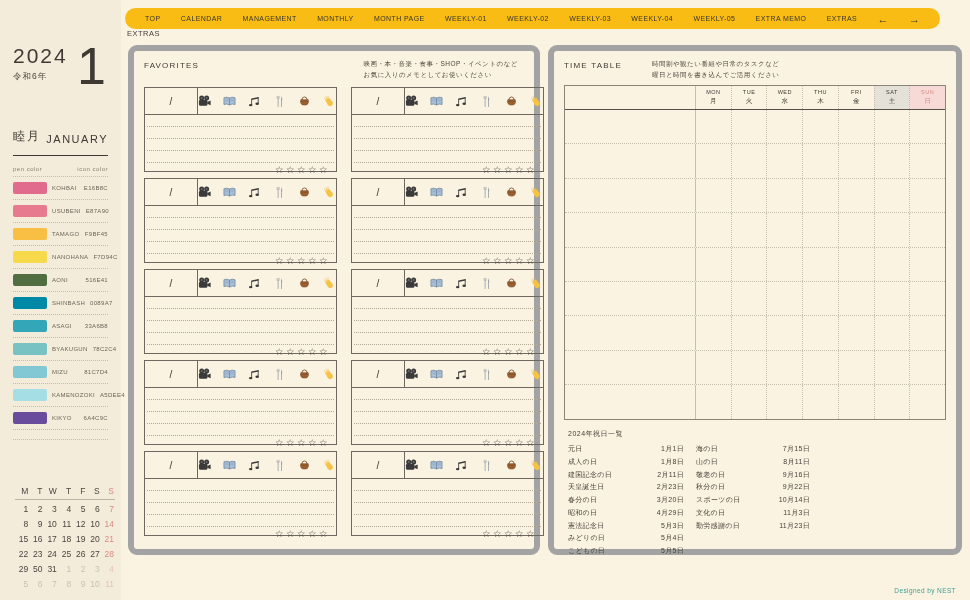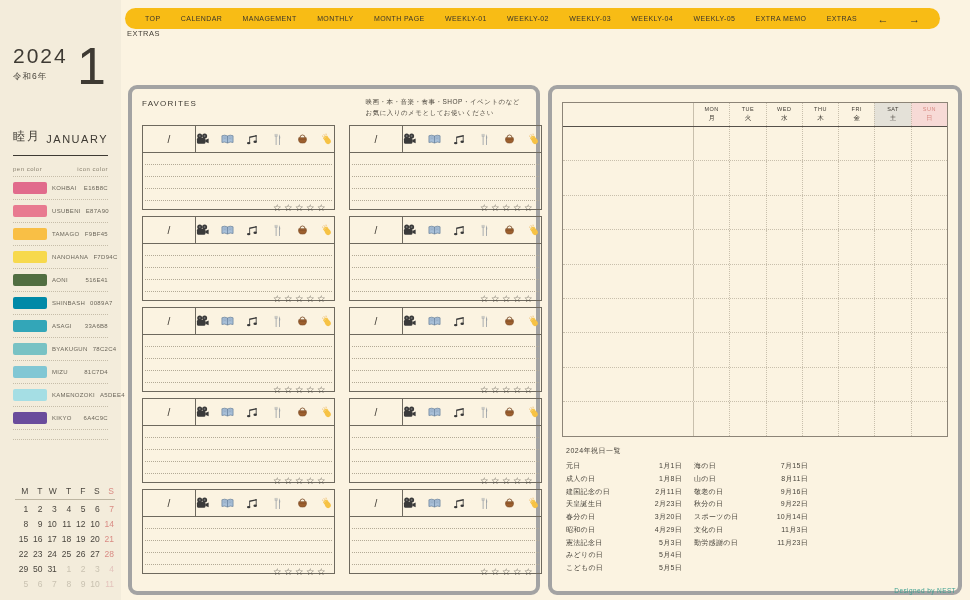--- a/index.html
+++ b/index.html
@@ -38,22 +38,22 @@
   .mini-cal .muted{color:#C9C2B1;}
   .mini-cal .muted-sun{color:#E3C3BC;}
   
   .navbar{position:absolute;left:125px;top:8px;width:815px;height:21px;
     background:var(--nav-yellow,#F8BC15);border-radius:11px;display:flex;align-items:center;
     justify-content:space-between;padding:0 20px;box-sizing:border-box;}
   .nav-tab{font-size:7px;letter-spacing:.4px;color:#3A352C;white-space:nowrap;cursor:pointer;}
   .nav-arrow{font-size:11px;color:#3A352C;cursor:pointer;}
   .page-label{position:absolute;left:127px;top:29px;font-size:7.5px;letter-spacing:.5px;color:#46423A;}
   
-  .panel{position:absolute;top:45px;height:510px;border:4px solid #a3a3a3;border-radius:9px;
-    box-sizing:border-box;padding:8px 10px;margin-top:40px;}
+  .panel{position:absolute;top:45px;height:510px;border:6px solid #a3a3a3;border-radius:9px;
+    box-sizing:border-box;padding:8px 10px;}
   .panel-fav{left:128px;width:412px;}
   .panel-tt{left:548px;width:414px;}
   .panel-head{display:flex;align-items:flex-start;}
   .panel-title{font-size:8px;letter-spacing:1.2px;color:#3E3A33;padding-top:2px;}
   .panel-note{font-size:6.5px;line-height:10.5px;color:#4A453C;letter-spacing:.5px;}
   .fav-note{margin-left:auto;text-align:left;padding-right:6px;}
   .tt-note{margin-left:30px;}
   
   .fav-grid{display:grid;grid-template-columns:1fr 1fr;column-gap:14px;row-gap:6px;margin-top:7px;}
   .fav-card{height:85px;border:1px solid #6E695E;display:flex;flex-direction:column;box-sizing:border-box;}
@@ -893,20 +893,27 @@
           <div class="dot-line"></div>
           <div class="dot-line"></div>
           <div class="dot-line"></div>
         </div>
         <div class="stars-row">☆☆☆☆☆</div>
       </div>
     </div>
 </div>
 
 <div class="panel panel-tt">
+  <div class="panel-head">
+    <div class="panel-title">TIME TABLE</div>
+    <div class="panel-note tt-note">
+      <div>時間割や観たい番組や日常のタスクなど</div>
+      <div>曜日と時間を書き込んでご活用ください</div>
+    </div>
+  </div>
   <div class="tt-table" id="tt-table">
       <div class="tt-hrow">
         <div class="tt-corner"></div>
         <div class="tt-hcell first-day">
           <div class="en">MON</div>
           <div class="jp">月</div>
         </div>
         <div class="tt-hcell">
           <div class="en">TUE</div>
           <div class="jp">火</div>

